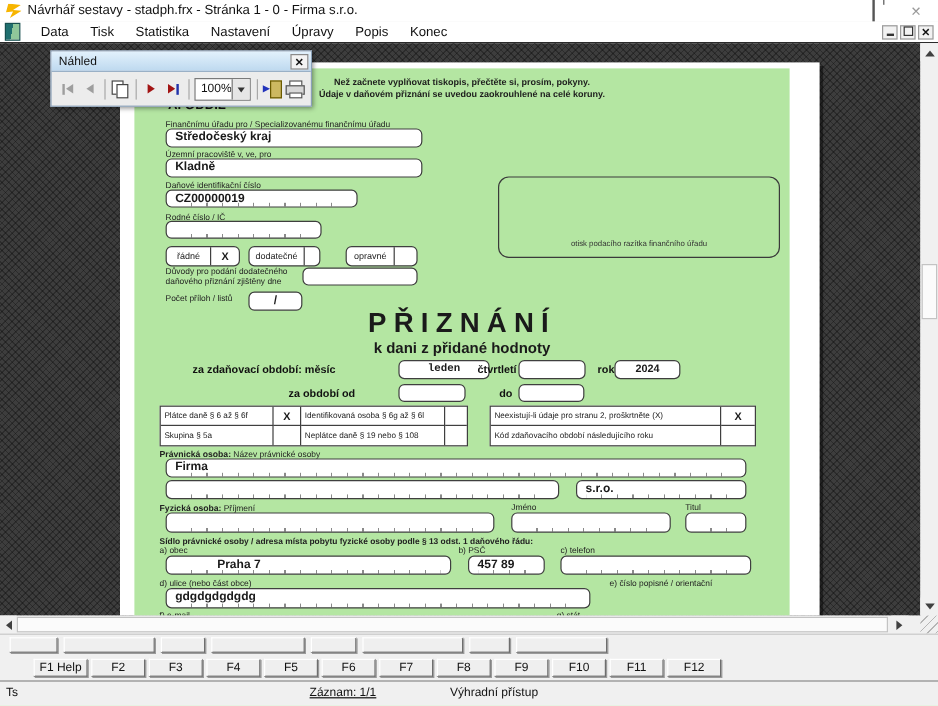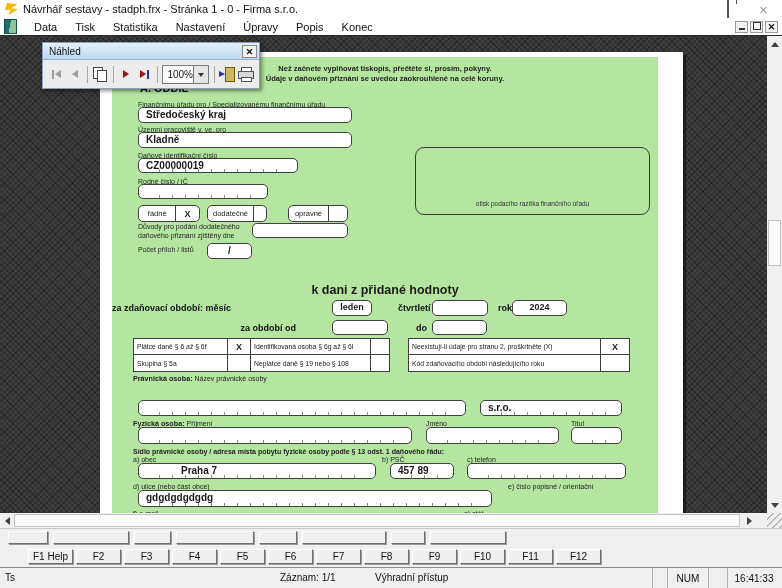--- a/index.html
+++ b/index.html
@@ -124,21 +124,21 @@
   .fkeyrow{position:absolute;left:0;top:546px;width:782px;height:21px;background:#f0f0f0;
            display:flex;align-items:center;gap:3px;margin-left:20px;}
   .fkey{width:45px;height:15px;background:#efefef;border:1px solid;border-color:#ffffff #6e6e6e #6e6e6e #ffffff;
         box-shadow:1px 1px 0 #9a9a9a;font-size:10px;display:flex;align-items:center;justify-content:center;
         box-sizing:border-box;white-space:nowrap;}
 
   
   .statusbar{position:absolute;left:0;top:567px;width:782px;height:21px;background:#f0f0f0;
              border-top:1px solid #8a8a8a;font-size:10px;box-sizing:border-box;}
   .sb-left{position:absolute;left:5px;top:4px;}
-  .sb-record{position:absolute;left:280px;top:4px;}
+  .sb-record{position:absolute;left:258px;top:4px;text-decoration:underline;}
   .sb-access{position:absolute;left:375px;top:4px;}
   .sb-cells{position:absolute;right:2px;top:0;height:20px;display:flex;}
   .sb-cell{border-left:1px solid #b0b0b0;height:100%;display:flex;align-items:center;justify-content:center;}
 </style>
 </head>
 <body>
 
 <div class="app">
 
   <div class="titlebar">
@@ -213,24 +213,25 @@
           <div class="lbl" style="left:26px;top:175px;">daňového přiznání zjištěny dne</div>
           <div class="fld" style="left:140px;top:166px;width:96px;height:15px;"></div>
 
           <div class="lbl" style="left:26px;top:189px;">Počet příloh / listů</div>
           <div class="fld center" style="left:95px;top:186px;width:45px;height:16px;">/</div>
 
           <div class="stamp" style="left:303px;top:90px;width:233px;height:66px;">
             <div class="stamp-note">otisk podacího razítka finančního úřadu</div>
           </div>
 
+          <div class="big-title" style="top:199px;font-size:23px;letter-spacing:6px;">PŘIZNÁNÍ</div>
           <div class="big-title" style="top:226px;font-size:12.5px;">k dani z přidané hodnoty</div>
 
-          <div class="blbl" style="left:0;top:246px;width:216px;text-align:left;">za zdaňovací období: měsíc</div>
-          <div class="fld center" style="left:220px;top:243px;width:40px;height:16px;font-size:9px;">leden</div>
+          <div class="blbl" style="left:0;top:246px;width:216px;text-align:center;">za zdaňovací období: měsíc</div>
+          <div class="fld center" style="left:220px;top:243px;width:76px;height:16px;font-size:9px;font-family:Liberation Mono, monospace;">leden</div>
           <div class="blbl" style="left:286px;top:246px;">čtvrtletí</div>
           <div class="fld center" style="left:320px;top:243px;width:56px;height:16px;"></div>
           <div class="blbl" style="left:386px;top:246px;">rok</div>
           <div class="fld center" style="left:400px;top:243px;width:55px;height:16px;font-size:9px;">2024</div>
 
           <div class="blbl" style="left:0;top:266px;width:184px;text-align:right;">za období od</div>
           <div class="fld center" style="left:220px;top:263px;width:56px;height:15px;"></div>
           <div class="blbl" style="left:304px;top:266px;">do</div>
           <div class="fld center" style="left:320px;top:263px;width:55px;height:15px;"></div>
 
@@ -245,20 +246,21 @@
             <div class="xval"></div>
           </div>
           <div class="ptable t2" style="left:296px;top:281px;">
             <div>Neexistují-li údaje pro stranu 2, proškrtněte (X)</div>
             <div class="xval">X</div>
             <div>Kód zdaňovacího období následujícího roku</div>
             <div class="xval"></div>
           </div>
 
           <div class="lbl" style="left:21px;top:318px;"><b>Právnická osoba:</b><span> Název právnické osoby</span></div>
+          <div class="fld ticks" style="left:26px;top:325px;width:484px;height:16px;">Firma</div>
           <div class="fld ticks" style="left:26px;top:343px;width:328px;height:16px;"></div>
           <div class="fld ticks" style="left:368px;top:343px;width:142px;height:16px;">s.r.o.</div>
 
           <div class="lbl" style="left:21px;top:363px;"><b>Fyzická osoba:</b><span> Příjmení</span></div>
           <div class="lbl" style="left:314px;top:363px;">Jméno</div>
           <div class="lbl" style="left:459px;top:363px;">Titul</div>
           <div class="fld ticks" style="left:26px;top:370px;width:274px;height:17px;"></div>
           <div class="fld ticks" style="left:314px;top:370px;width:133px;height:17px;"></div>
           <div class="fld ticks" style="left:459px;top:370px;width:51px;height:17px;"></div>
 
@@ -377,21 +379,15 @@
     <div class="fkey">F9</div>
     <div class="fkey">F10</div>
     <div class="fkey">F11</div>
     <div class="fkey">F12</div>
   </div>
 
   <div class="statusbar">
     <span class="sb-left">Ts</span>
     <span class="sb-record">Záznam: 1/1</span>
     <span class="sb-access">Výhradní přístup</span>
-    <div class="sb-cells">
-      <div class="sb-cell" style="width:14px;"></div>
-      <div class="sb-cell" style="width:40px;">NUM</div>
-      <div class="sb-cell" style="width:18px;"></div>
-      <div class="sb-cell" style="width:52px;">16:41:33</div>
-    </div>
   </div>
 
 </div>
 
 </body></html>

